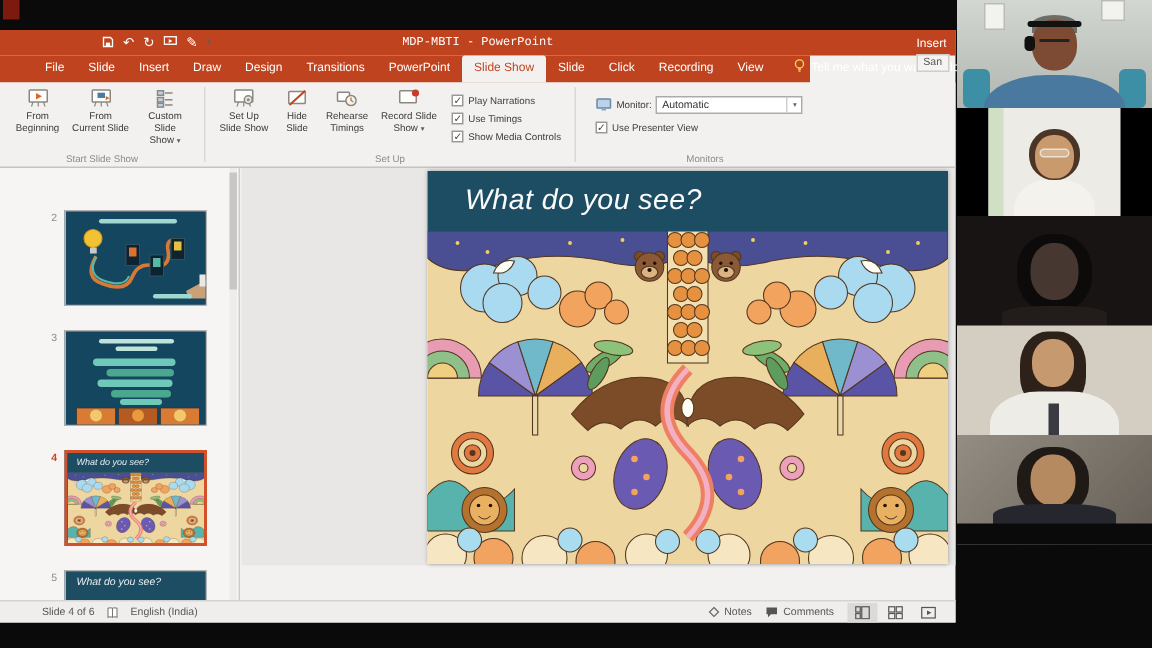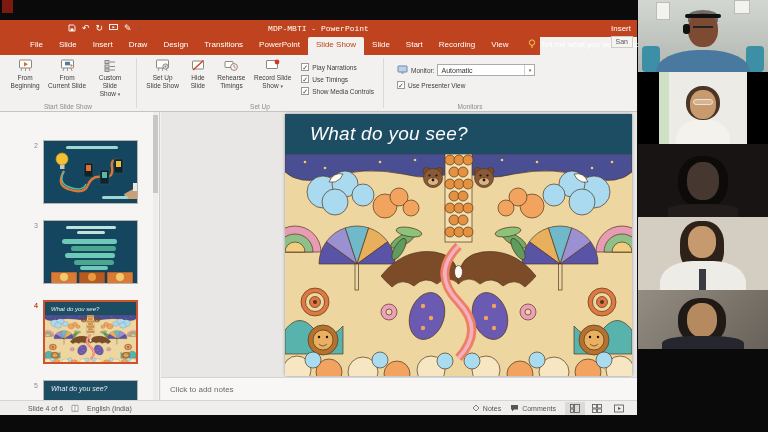--- a/index.html
+++ b/index.html
@@ -272,21 +272,21 @@
   <div class="tabrow">
     <span class="tab">File</span>
     <span class="tab">Slide</span>
     <span class="tab">Insert</span>
     <span class="tab">Draw</span>
     <span class="tab">Design</span>
     <span class="tab">Transitions</span>
     <span class="tab">PowerPoint</span>
     <span class="tab selected">Slide Show</span>
     <span class="tab">Slide</span>
-    <span class="tab">Start</span>
+    <span class="tab">Click</span>
     <span class="tab">Recording</span>
     <span class="tab">View</span>
     <span class="tellme">
       <svg width="8" height="10" viewBox="0 0 8 10">
           <circle cx="4" cy="3.6" r="2.7" fill="none" stroke="#f5d35a" stroke-width="0.9"></circle>
           <path d="M3,7 h2 M3.3,8.3 h1.4" stroke="#f5d35a" stroke-width="0.9"></path>
         </svg>
       <span>Tell me what you want to do</span>
     </span>
   </div>
@@ -475,23 +475,20 @@
 
   <div class="editor">
     <div class="slide">
       <div class="slide-header">What do you see?</div>
       <svg class="slide-art" viewBox="0 0 347 222" preserveAspectRatio="none">
           <use href="#doodle"></use>
         </svg>
     </div>
   </div>
 
-  <div class="notespane">
-    <span>Click to add notes</span>
-  </div>
 
   <div class="statusbar">
     <span>Slide 4 of 6</span>
     <svg width="8" height="9" viewBox="0 0 8 9">
         <path d="M1,1.5 Q2.5,0.8 4,1.5 Q5.5,0.8 7,1.5 V7.5 Q5.5,6.8 4,7.5 Q2.5,6.8 1,7.5 Z" fill="#fff" stroke="#777" stroke-width="0.7"></path>
         <path d="M4,1.5 V7.5" stroke="#777" stroke-width="0.7"></path>
       </svg>
     <span>English (India)</span>
     <span class="right">
       <span class="sbtn">

